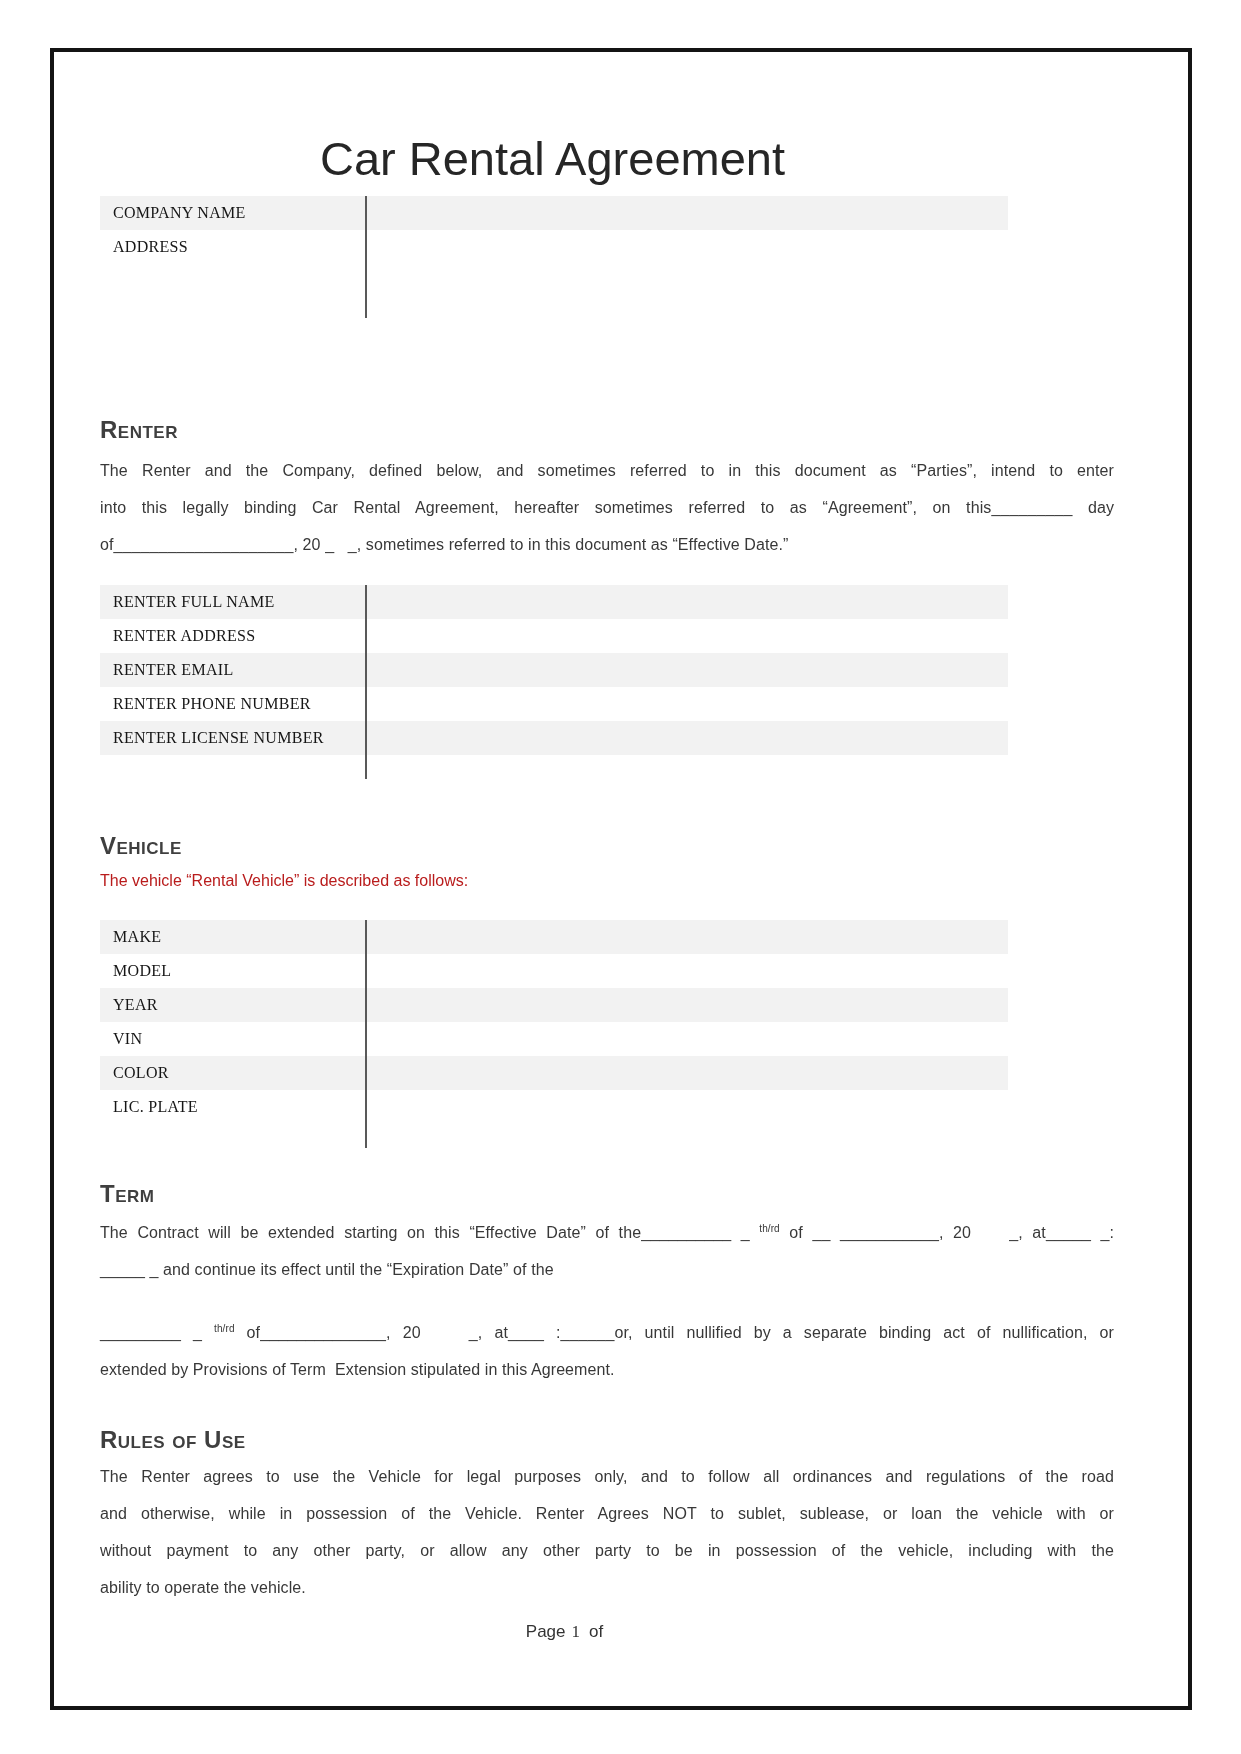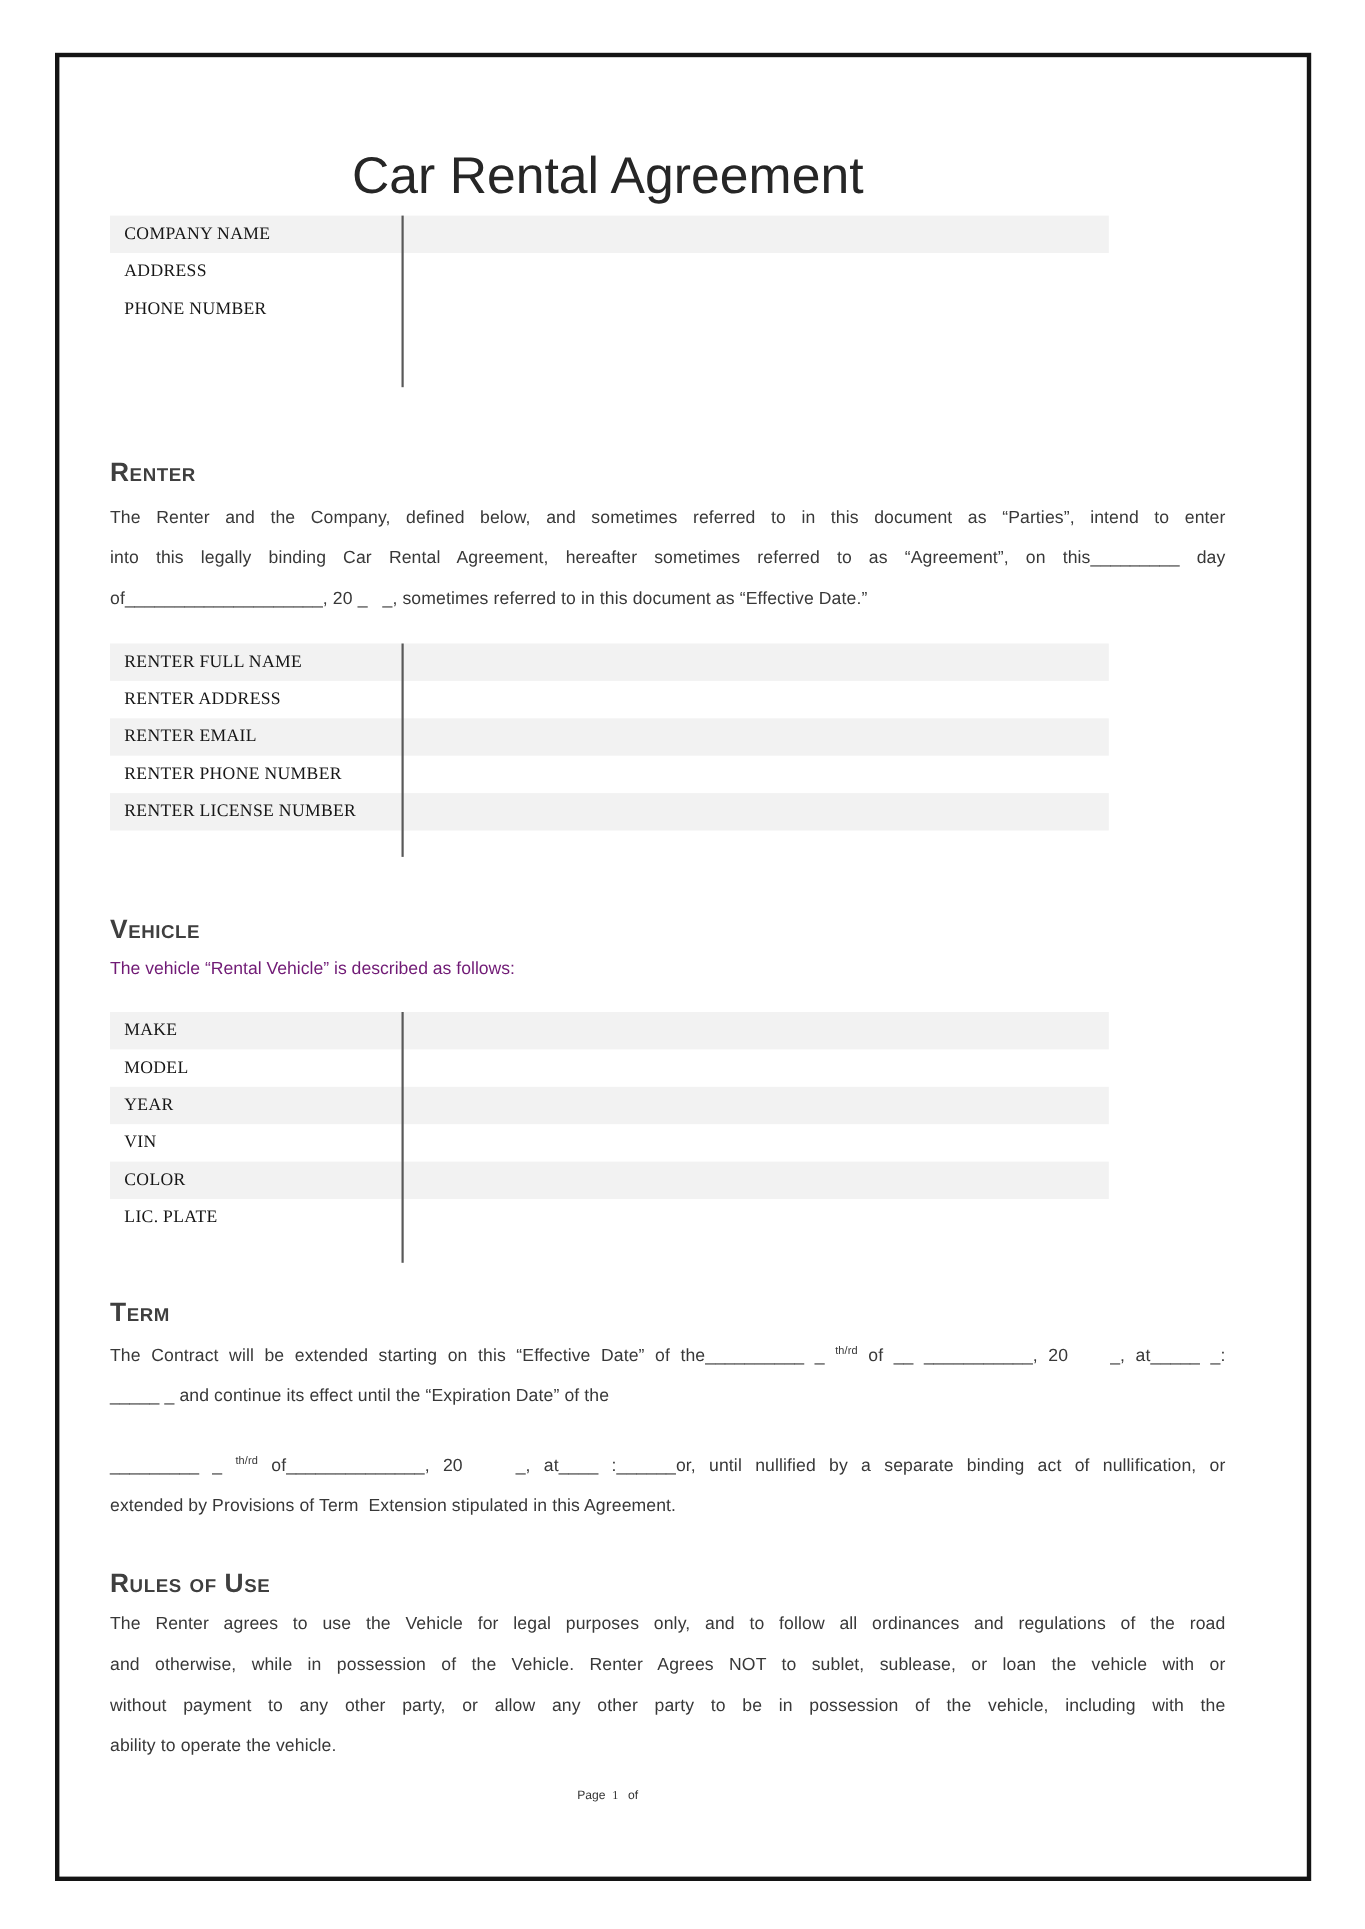--- a/index.html
+++ b/index.html
@@ -29,49 +29,45 @@
   .renter-heading{top:410px;}
   .vehicle-heading{top:826px;}
   .term-heading{top:1174px;}
   .rules-heading{top:1420px;}
   
   .para{position:absolute;left:100px;width:1014px;font-size:16px;color:#383838;letter-spacing:0.1px;}
   .para .line{line-height:37px;white-space:pre-wrap;}
   .para .just{text-align:justify;text-align-last:justify;}
   .renter-para{top:452px;}
   .vehicle-intro{position:absolute;left:100px;top:866px;width:1014px;
-        font-size:16px;line-height:30px;color:#701a75;}
+        font-size:16px;line-height:30px;color:#b91c1c;}
   .term-para{top:1214px;}
   .t-gap{height:26px;}
   sup{font-size:10px;line-height:0;}
   .rules-para{top:1458px;}
   
-  .footer{position:absolute;left:100px;top:1617px;width:905px;text-align:center;
-        font-size:11px;line-height:30px;color:#333;}
+  .footer{position:absolute;left:112px;top:1617px;width:905px;text-align:center;
+        font-size:17px;line-height:30px;color:#333;}
   .footer .num{font-family:"Liberation Serif", serif;margin:0 9px 0 6px;}
 </style>
 </head>
 <body>
 
 <div class="page">
   <div class="page-border"></div>
 
   <div class="doc-title">Car Rental Agreement</div>
 
   <div class="doc-table company-table">
     <div class="t-row shade">
       <div class="t-label">COMPANY NAME</div>
       <div class="t-value"></div>
     </div>
     <div class="t-row">
       <div class="t-label">ADDRESS</div>
-      <div class="t-value"></div>
-    </div>
-    <div class="t-row">
-      <div class="t-label">PHONE NUMBER</div>
       <div class="t-value"></div>
     </div>
     <div class="t-divider"></div>
   </div>
 
   <div class="sec-heading renter-heading">Renter</div>
   <div class="para renter-para">
     <div class="line just">The Renter and the Company, defined below, and sometimes referred to in this document as “Parties”, intend to enter</div>
     <div class="line just">into this legally binding Car Rental Agreement, hereafter sometimes referred to as “Agreement”, on this_________ day</div>
     <div class="line">of____________________, 20 _   _, sometimes referred to in this document as “Effective Date.”</div>

